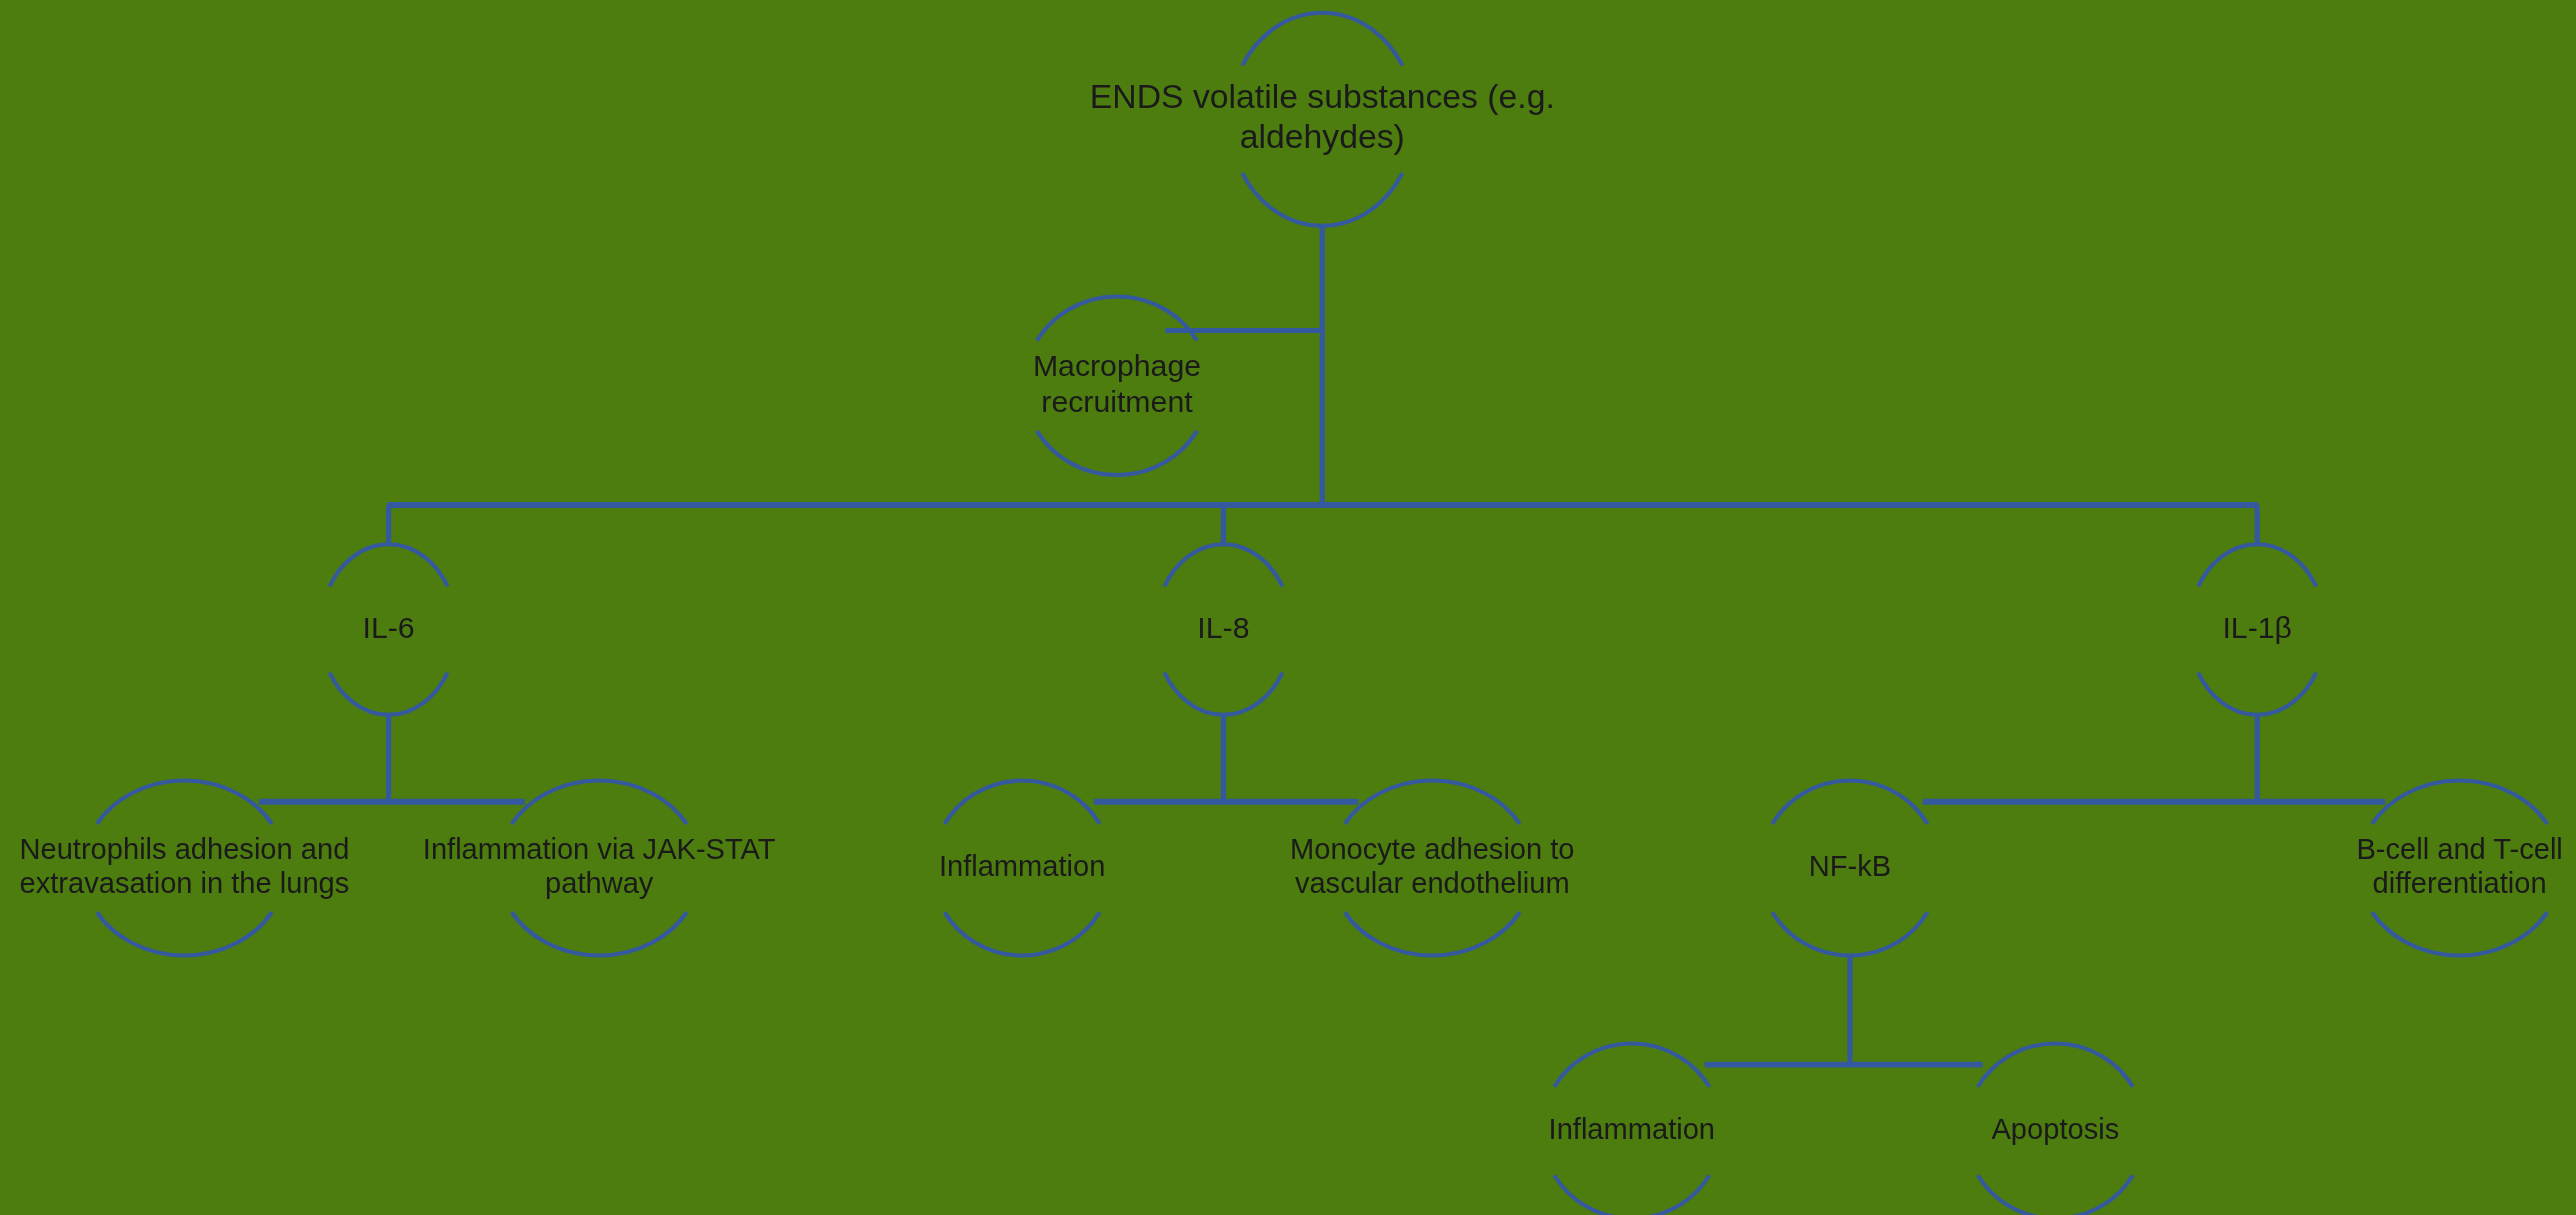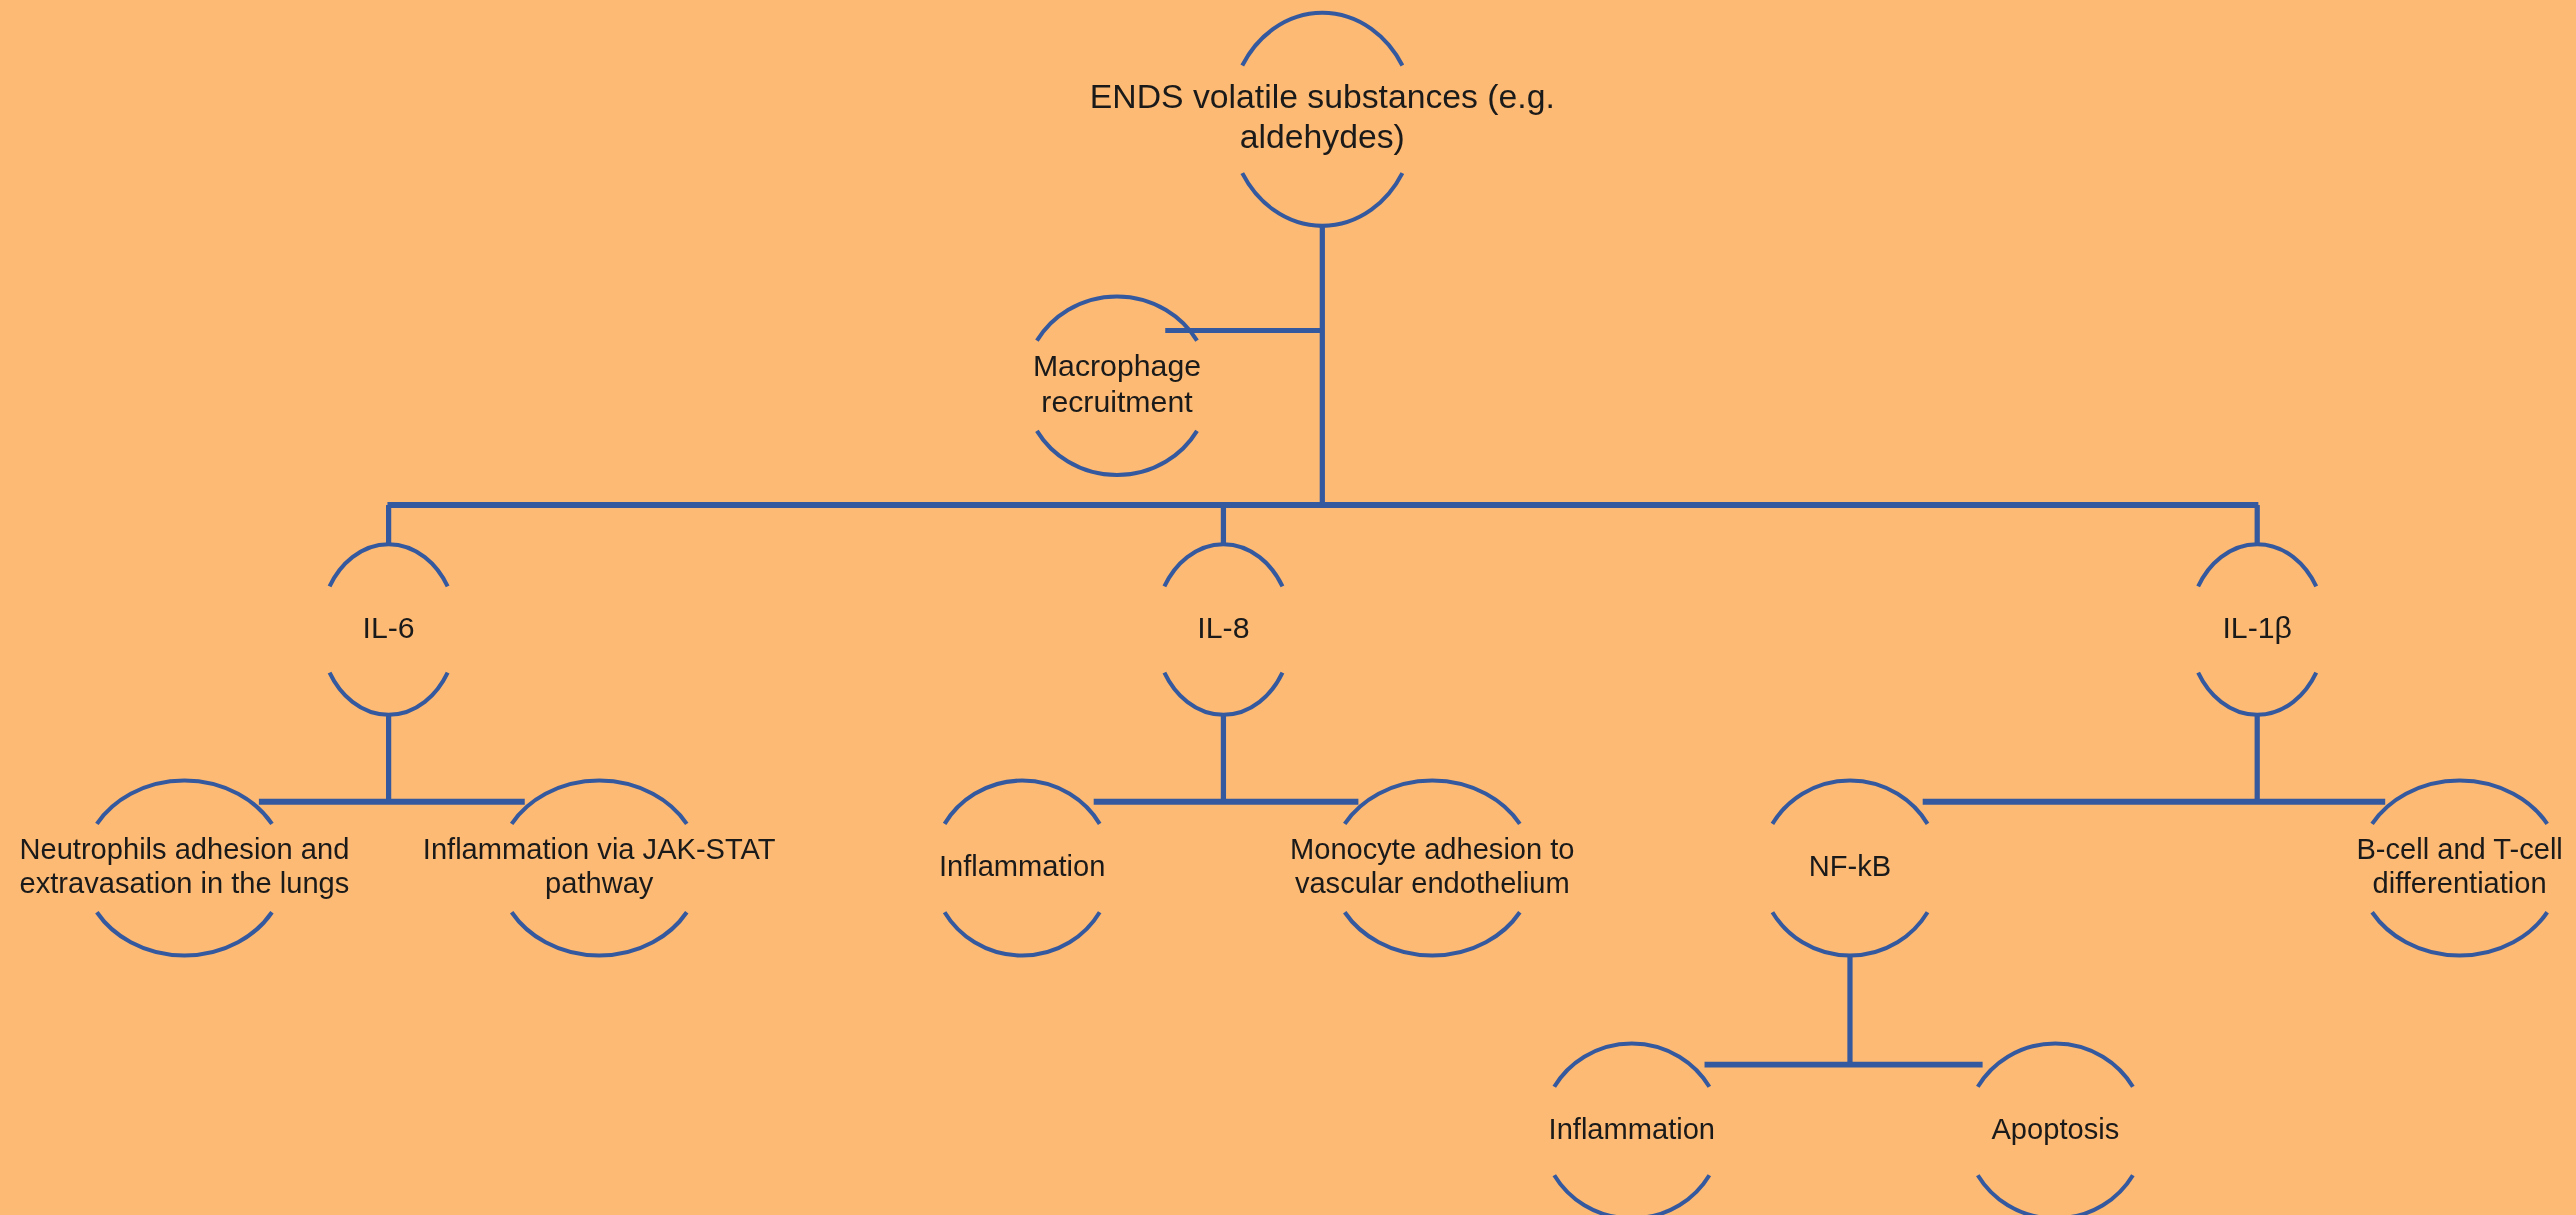--- a/index.html
+++ b/index.html
@@ -2,21 +2,21 @@
 <html style="font-size:9.3px"><head>
 <meta charset="utf-8">
 <title>ENDS volatile substances pathway diagram</title>
 <style>
   html,body{margin:0;padding:0;background:#ffffff;}
   body{
     width:2576px;height:1216px;overflow:hidden;
     font-family:"Liberation Sans","DejaVu Sans",sans-serif;
     -webkit-font-smoothing:antialiased;
   }
-  #diagram-root{position:relative;width:2576px;height:1216px;background:#fdba74;}
+  #diagram-root{position:relative;width:2576px;height:1216px;background:#4d7c0f;}
   svg#flow{position:absolute;inset:0;width:2576px;height:1216px;display:block;}
   .node-label{
     fill:#1a1a1a;
     font-family:"Liberation Sans","DejaVu Sans",sans-serif;
     text-anchor:middle;
     dominant-baseline:middle;
   }
   .node-shape{fill:none;stroke-linecap:butt;stroke-linejoin:round;}
   .connector{fill:none;stroke-linecap:butt;stroke-linejoin:miter;}
 </style>

